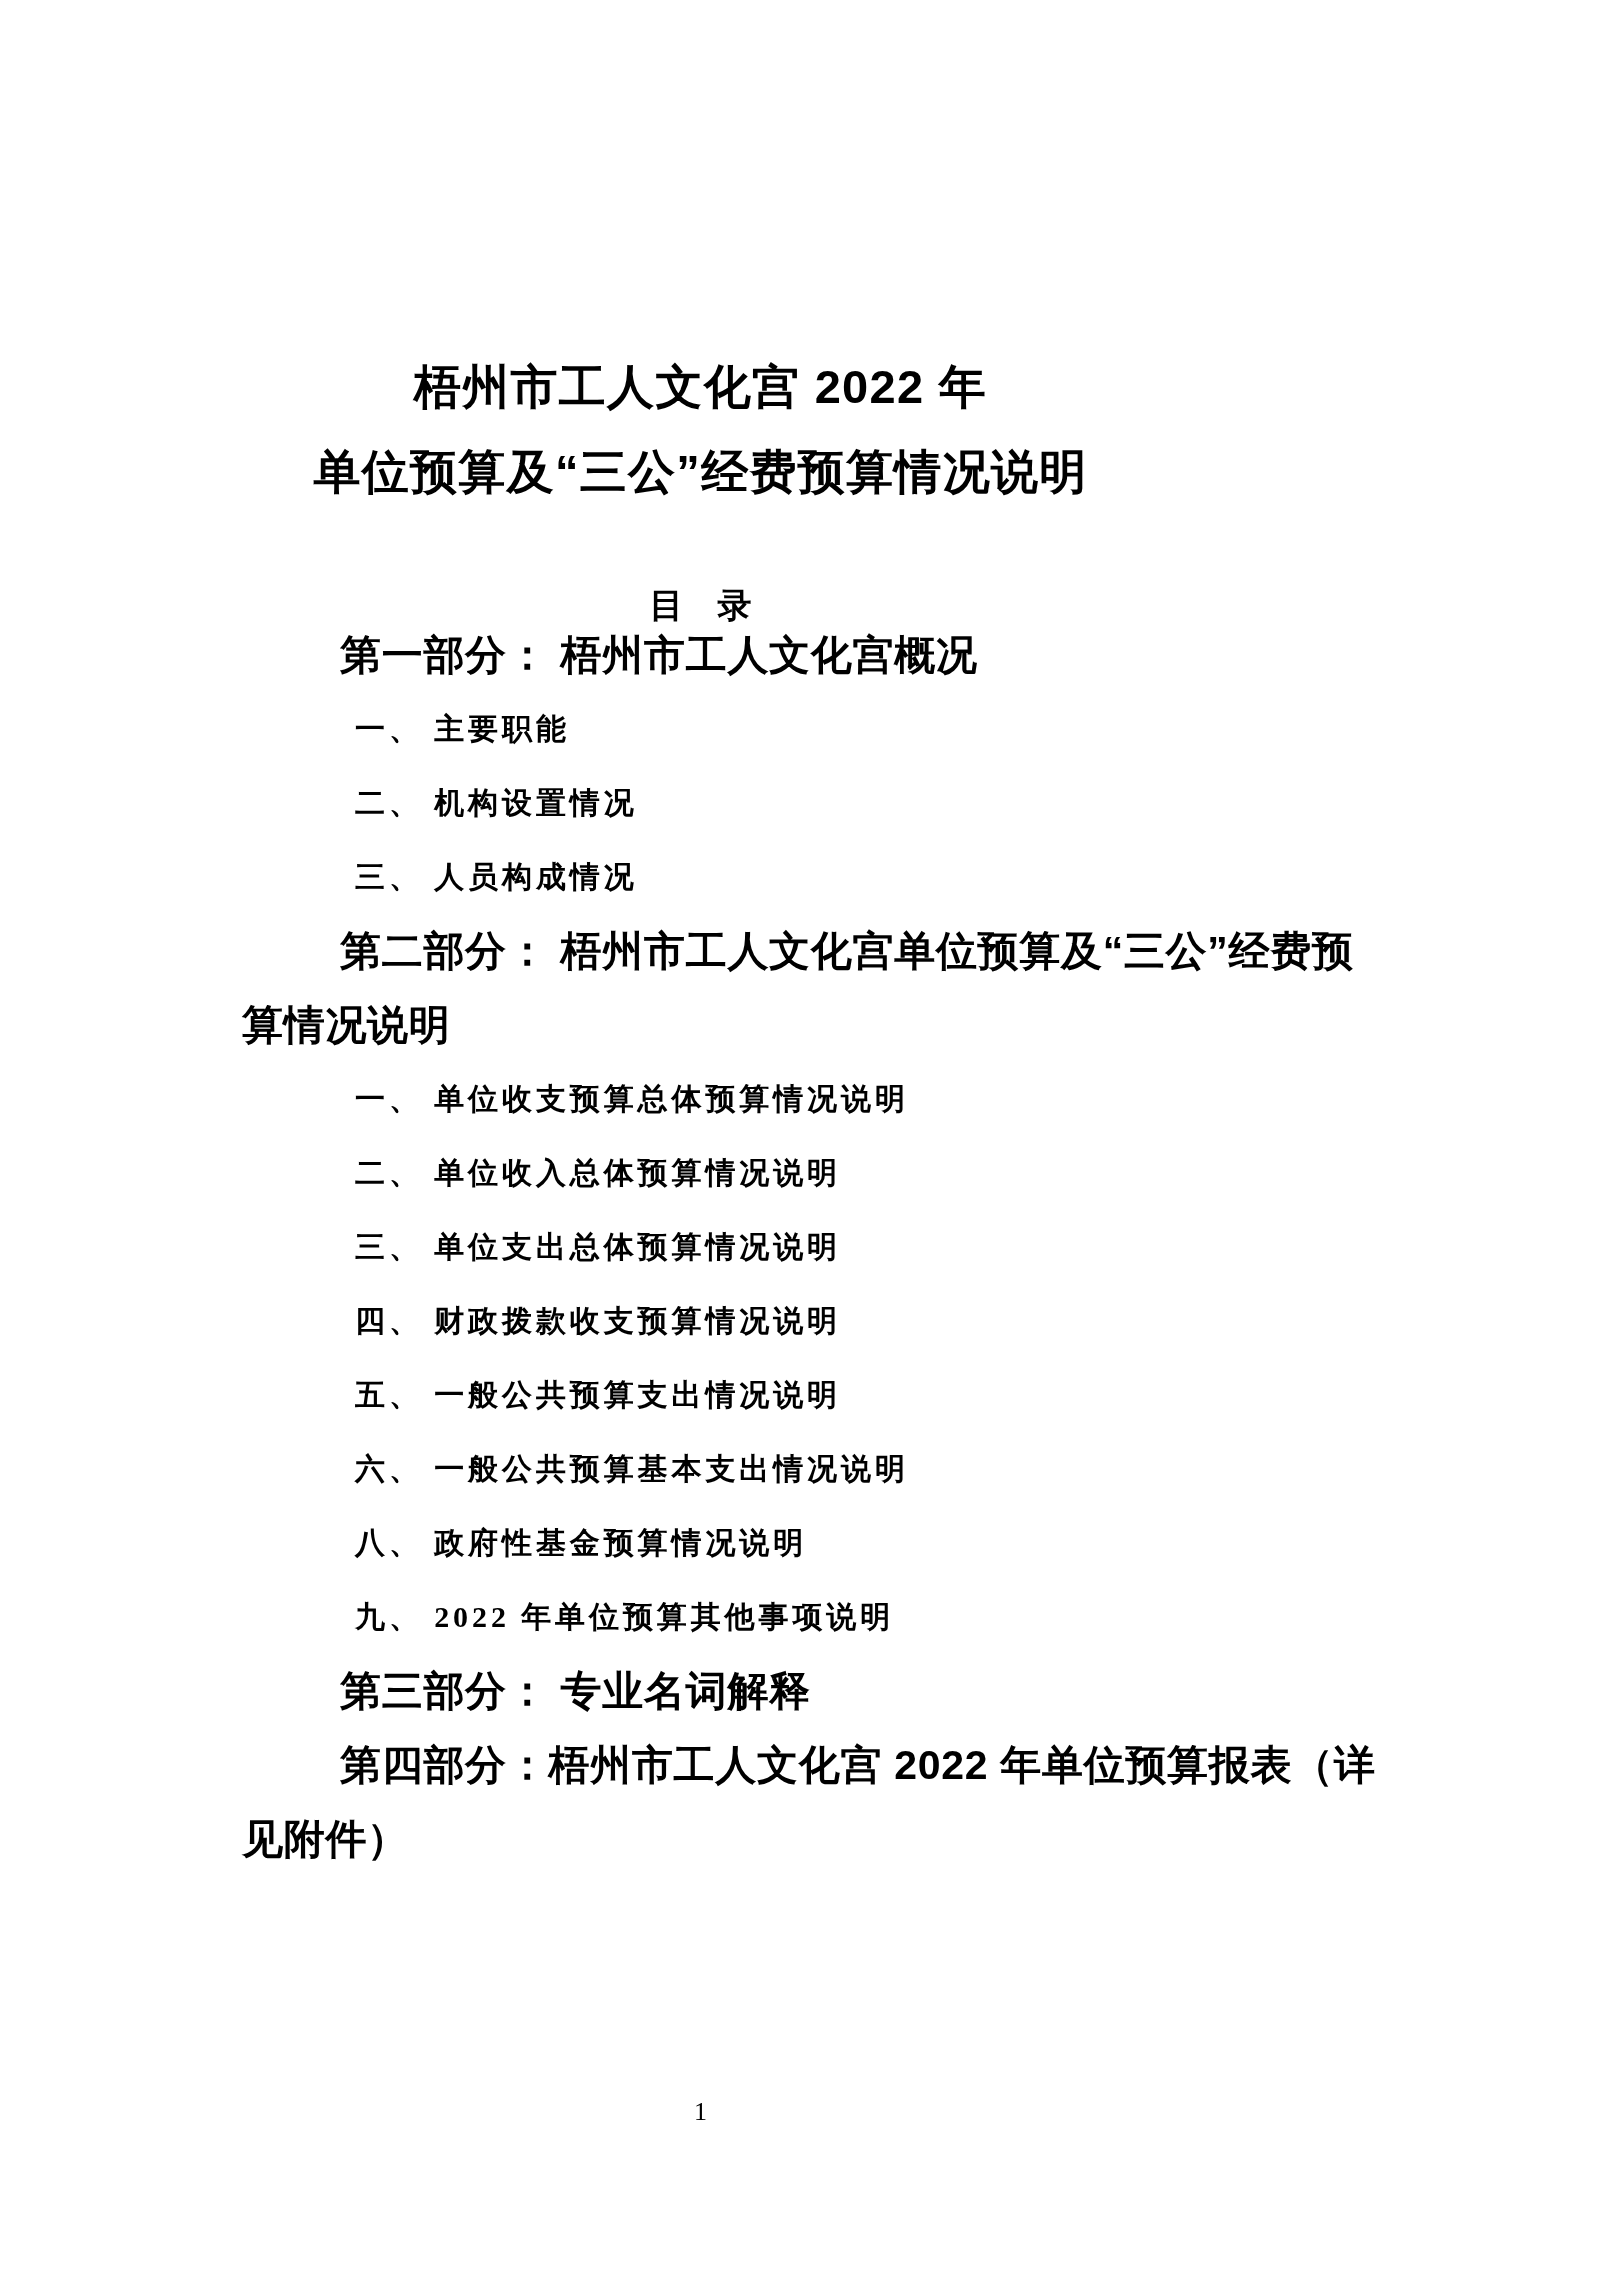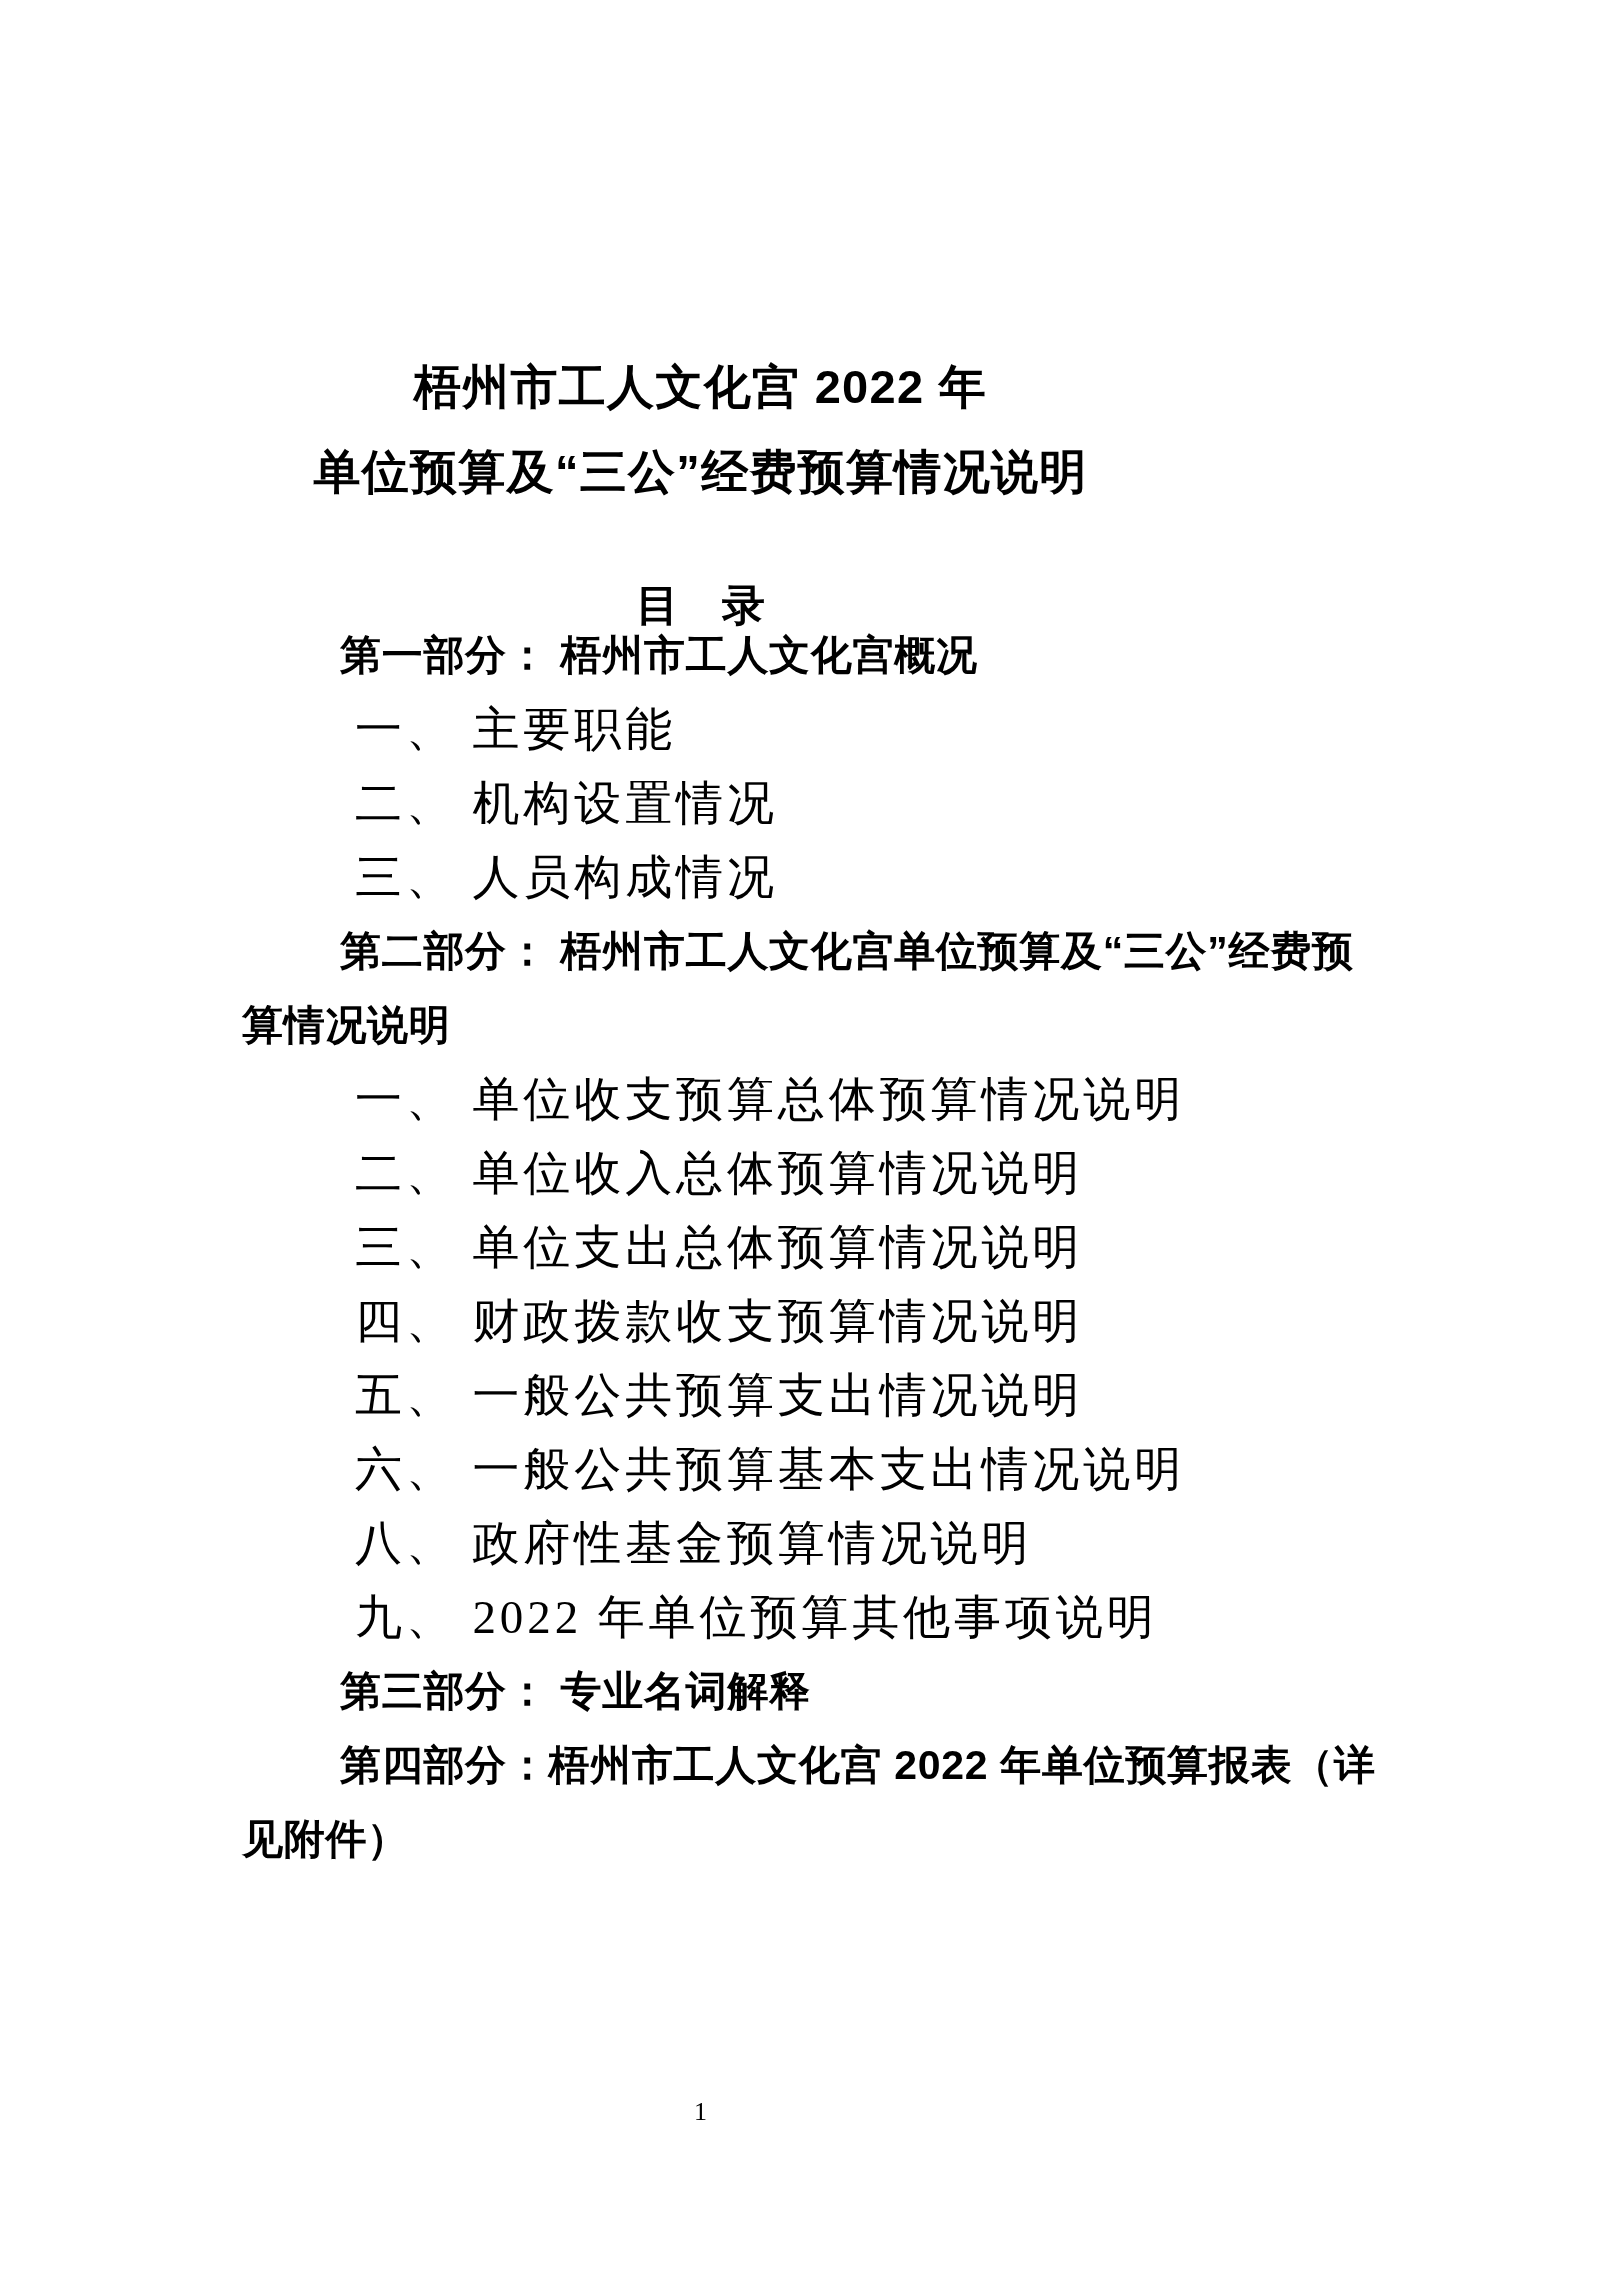--- a/index.html
+++ b/index.html
@@ -32,38 +32,38 @@
     white-space: nowrap;
   }
   .toc-heading {
     position: absolute;
     top: 576px;
     left: 0;
     right: 0;
     text-align: center;
     font-family: "Liberation Sans", sans-serif;
     font-weight: bold;
-    font-size: 43px;
+    font-size: 34px;
     line-height: 59px;
     white-space: nowrap;
   }
   .toc {
     position: absolute;
     top: 618px;
     left: 242px;
     width: 1152px;
   }
   .toc-line {
     height: 74px;
     line-height: 74px;
-    font-size: 47px;
+    font-size: 30px;
     letter-spacing: 3.9px;
     white-space: nowrap;
     font-family: "Liberation Serif", serif;
-    font-weight: normal;
+    font-weight: bold;
   }
   .toc-line.bold {
     font-family: "Liberation Sans", sans-serif;
     font-weight: bold;
     font-size: 41px;
     letter-spacing: 0.7px;
   }
   .toc-line.indent {
     padding-left: 113px;
   }

